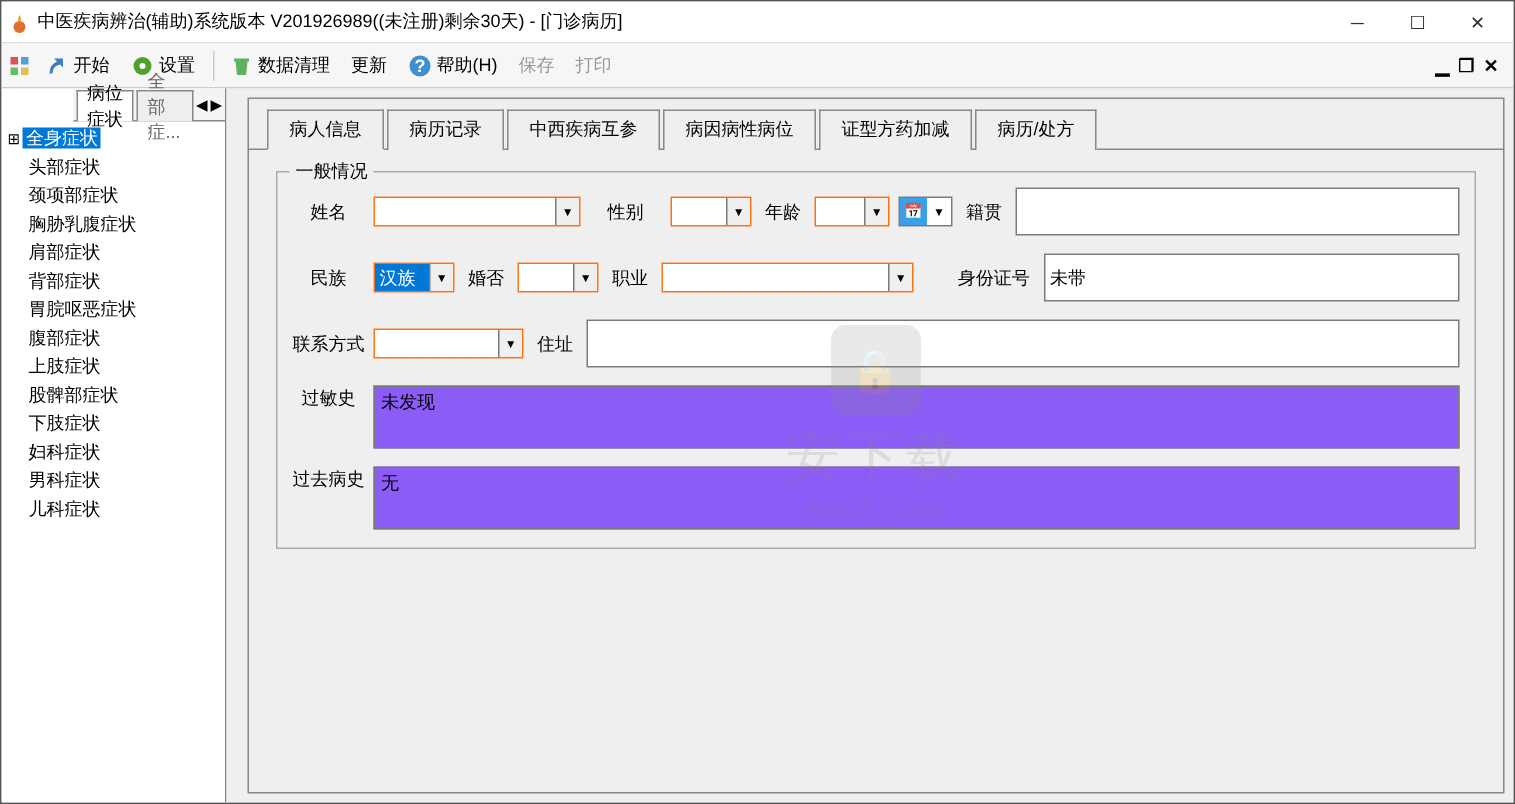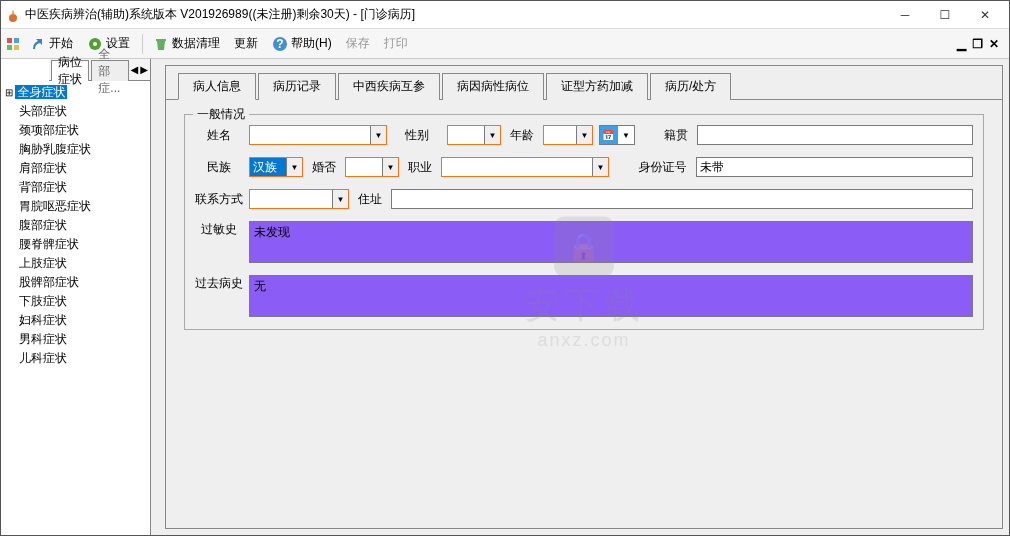--- a/index.html
+++ b/index.html
@@ -38,21 +38,21 @@
 .form-area { padding: 6px 18px; }
 .groupbox { border: 1px solid #aaa; padding: 10px 10px 10px 10px; position: relative; margin-top: 8px;}
 .groupbox-title { position: absolute; top: -9px; left: 8px; background: #efefef; padding: 0 4px; }
 .form-row { display: flex; align-items: center; margin-bottom: 12px; gap: 6px; }
 .form-label { min-width: 48px; text-align: center; }
 .combo { display: inline-flex; border: 1px solid #f97316; background: #fff; height: 20px; align-items: center; justify-content: space-between; }
 .combo input { border: none; outline: none; padding: 0 3px; height: 18px; font-size: 12px; background: transparent;}
 .combo .arrow { width: 16px; height: 18px; background: #efefef; border-left: 1px solid #7a7a7a; display: flex; align-items: center; justify-content: center; cursor: pointer;}
 .combo .arrow::after { content: "▼"; font-size: 8px; color: #000;}
 .combo.selected input { background: #0078d7; color: #fff;}
-.text-input { border: 1px solid #7a7a7a; background: #fff; height: 20px; padding: 0 3px; }
+.text-input { border: 1px solid #7a7a7a; background: #fff; height: 32px; padding: 0 3px; }
 .textarea { border: 1px solid #7a7a7a; background: #8b5cf6; padding: 2px 4px; resize: none; font-size: 12px; font-family: inherit;}
 .age-widget { display: inline-flex; border: 1px solid #7a7a7a; background: #fff; height: 20px; align-items: center;}
 .age-widget .cal { width: 18px; height: 18px; background: #3aa0e8; display: flex; align-items: center; justify-content: center; color: #fff; font-size: 10px;}
 .watermark { position: absolute; left: 50%; top: 50%; transform: translate(-50%, -60%); opacity: 0.18; pointer-events: none; text-align: center;}
 .watermark .lock { width: 60px; height: 60px; background: #888; border-radius: 10px; margin: 0 auto 4px; display: flex; align-items: center; justify-content: center; color: #fff; font-size: 28px;}
 .watermark .txt1 { font-size: 36px; color: #888; letter-spacing: 4px;}
 .watermark .txt2 { font-size: 18px; color: #888; letter-spacing: 2px;}
 </style>
 </head>
 <body>
@@ -142,21 +142,20 @@
     </div>
     <div class="tree">
       <div class="tree-item root selected"><span>全身症状</span></div>
       <div class="tree-item"><span>头部症状</span></div>
       <div class="tree-item"><span>颈项部症状</span></div>
       <div class="tree-item"><span>胸胁乳腹症状</span></div>
       <div class="tree-item"><span>肩部症状</span></div>
       <div class="tree-item"><span>背部症状</span></div>
       <div class="tree-item"><span>胃脘呕恶症状</span></div>
       <div class="tree-item"><span>腹部症状</span></div>
-      <div class="tree-item"><span>腰脊髀症状</span></div>
       <div class="tree-item"><span>上肢症状</span></div>
       <div class="tree-item"><span>股髀部症状</span></div>
       <div class="tree-item"><span>下肢症状</span></div>
       <div class="tree-item"><span>妇科症状</span></div>
       <div class="tree-item"><span>男科症状</span></div>
       <div class="tree-item"><span>儿科症状</span></div>
     </div>
   </div>
 
   <div class="content">
@@ -187,21 +186,21 @@
               </div>
             <span class="form-label" style="min-width:30px">年龄</span>
             <div class="combo">
                 <input style="width: 32px;">
                 <span class="arrow"></span>
               </div>
             <div class="age-widget">
                 <span class="cal">📅</span>
                 <span style="padding:0 4px;font-size:8px">▼</span>
               </div>
-            <span class="form-label" style="min-width:30px;margin-left:20px">籍贯</span>
+            <span class="form-label" style="min-width:30px;">籍贯</span>
             <input class="text-input" style="flex: 1 1 0%;">
           </div>
 
           <div class="form-row">
             <span class="form-label">民族</span>
             <div class="combo selected">
                 <input style="width: 36px;" value="汉族">
                 <span class="arrow"></span>
               </div>
             <span class="form-label" style="min-width:30px">婚否</span>

